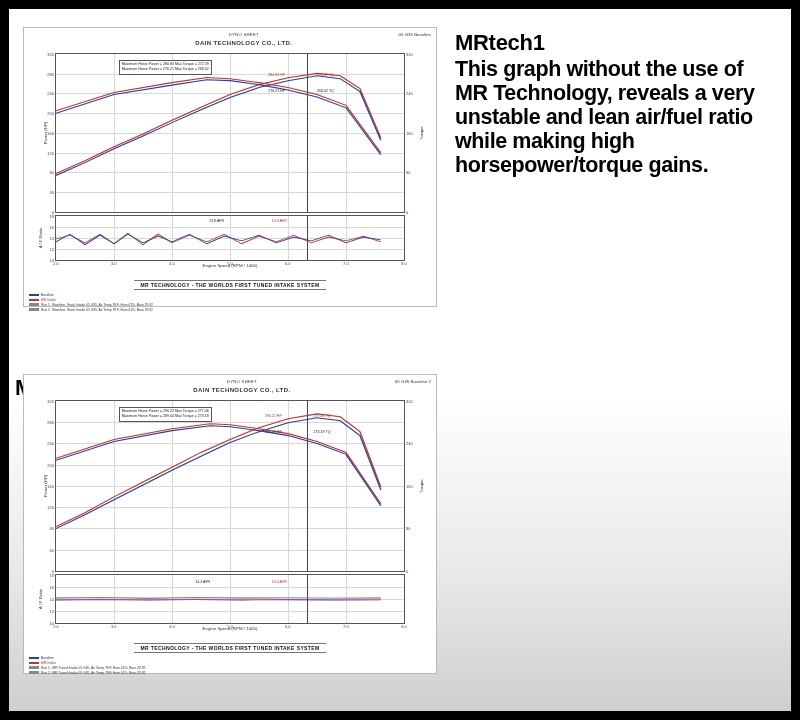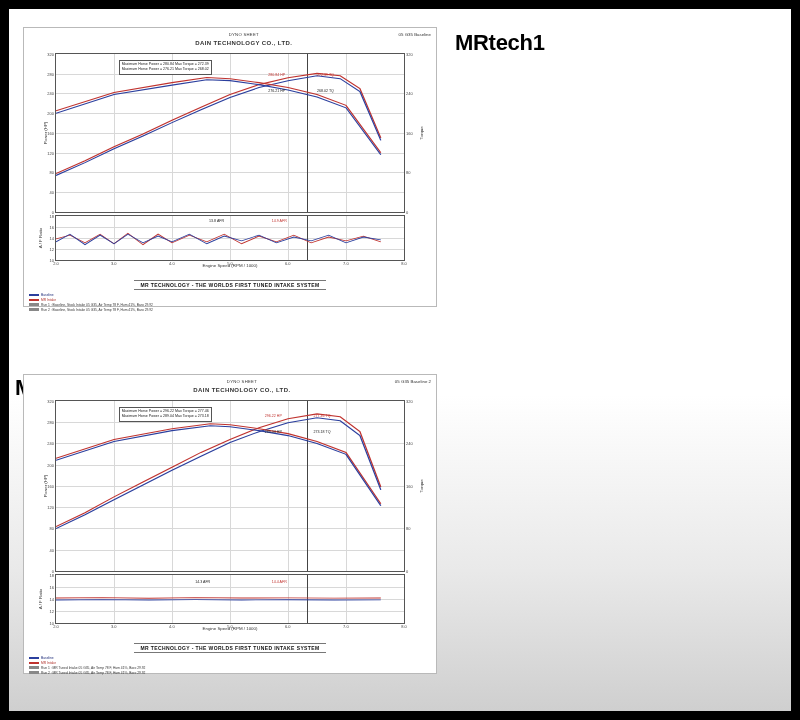--- a/index.html
+++ b/index.html
@@ -330,20 +330,21 @@
             <div><span class="sw sw-red"></span><span class="fn-red">MR Intake</span></div>
             <div><span class="sw sw-gray"></span><span>Run 1 :  Baseline, Stock Intake 05 G35, Air Temp 78 F, Hum 41%, Baro 29.92</span></div>
             <div><span class="sw sw-gray"></span><span>Run 2 :  Baseline, Stock Intake 05 G35, Air Temp 78 F, Hum 41%, Baro 29.92</span></div>
           </div>
 
         </div>
       </div>
 
       <div class="txt-wrap">
         <div class="txt-title">MRtech1</div>
+        <div class="txt-body">This graph without the use of MR Technology, reveals a very unstable and lean air/fuel ratio while making high horsepower/torque gains.</div>
       </div>
     </div>
 
     <div class="row row2">
 
       <div class="graph-wrap">
         <div class="graph-card g2">
 
           <div class="chart-head">
             <div class="lft"></div>

